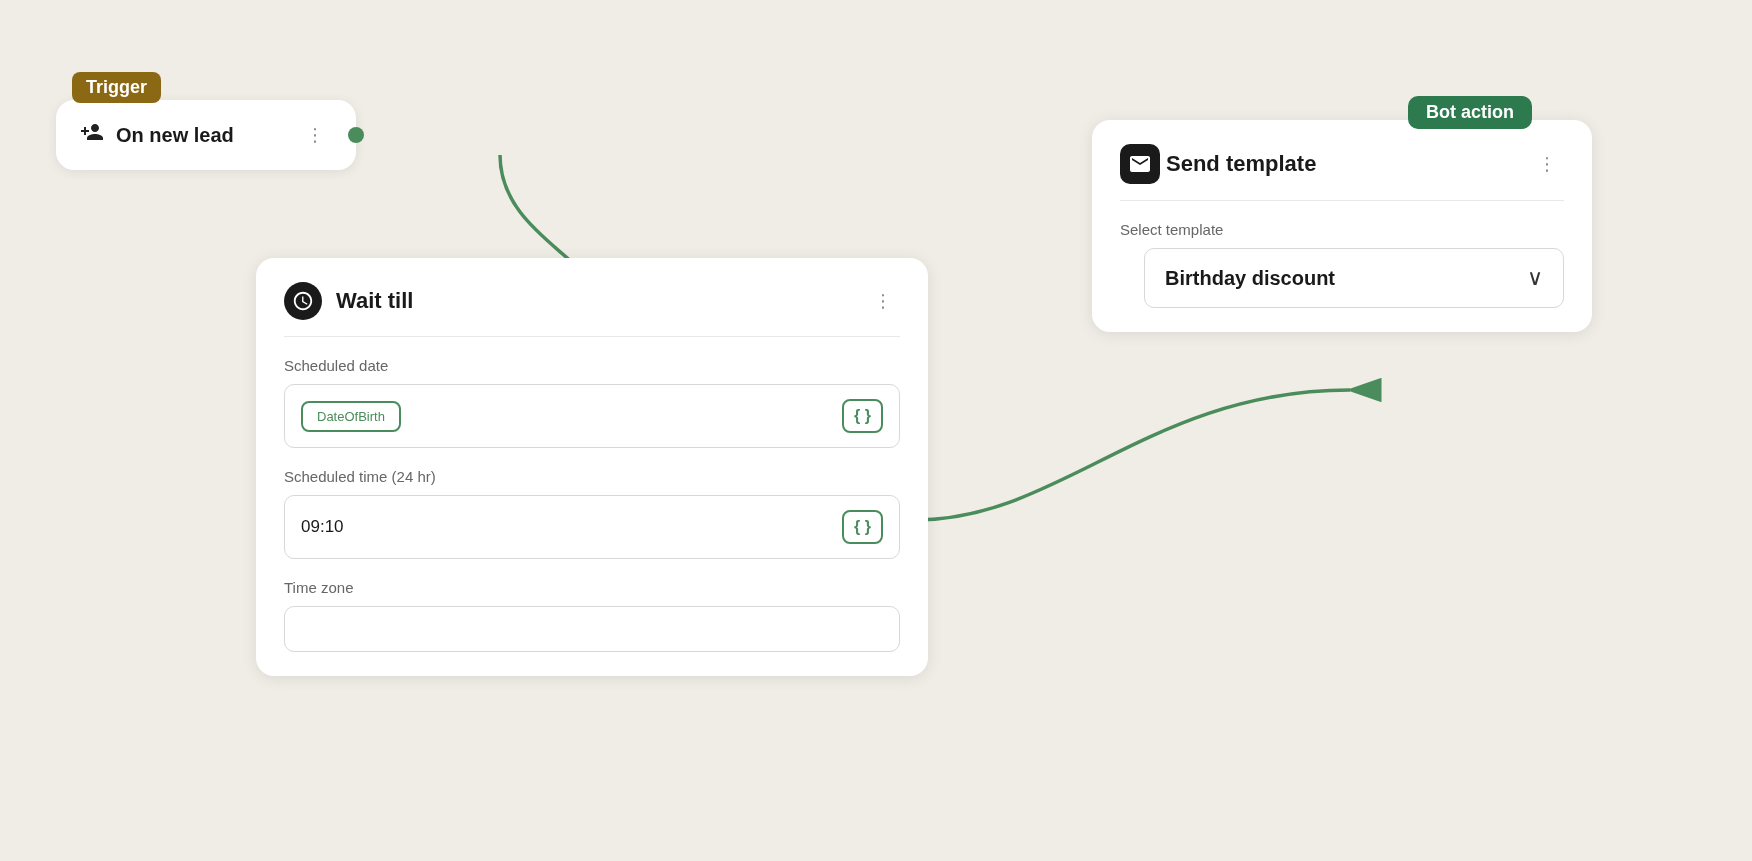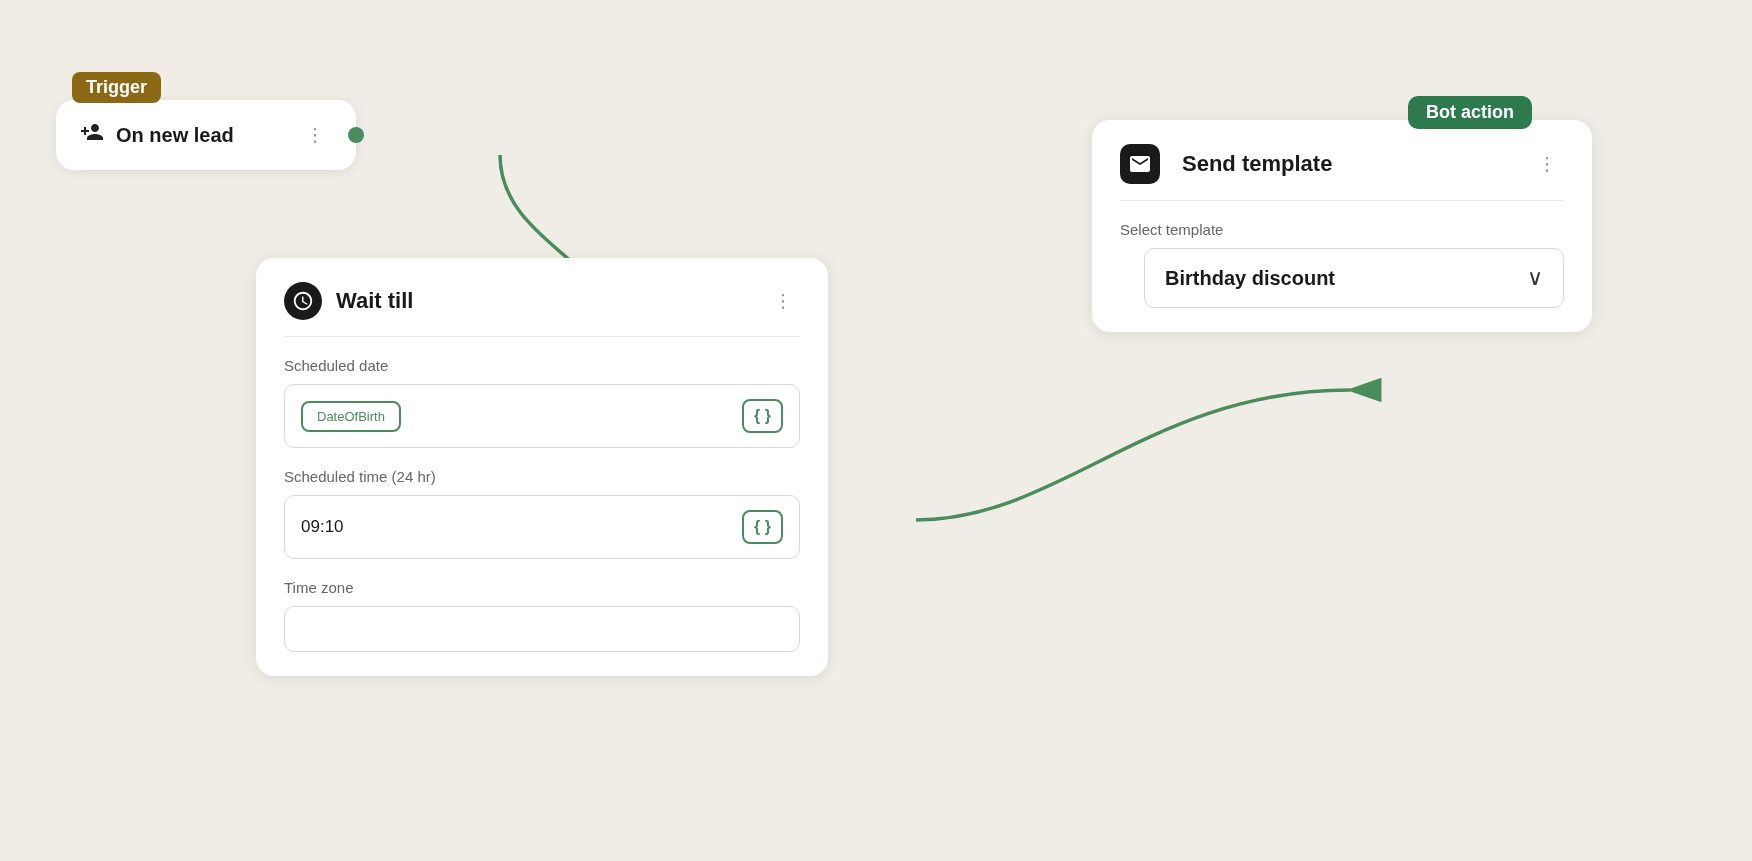--- a/index.html
+++ b/index.html
@@ -83,21 +83,21 @@
 
     
     .wait-node {
       position: absolute;
       top: 258px;
       left: 256px;
       background: white;
       border-radius: 18px;
       padding: 24px 28px;
       box-shadow: 0 2px 16px rgba(0,0,0,0.09);
-      width: 572px;
+      width: 672px;
     }
 
     .wait-node-header {
       display: flex;
       align-items: center;
       gap: 14px;
       margin-bottom: 20px;
       padding-bottom: 16px;
       border-bottom: 1px solid #e8e8e8;
     }
@@ -191,21 +191,21 @@
       background: white;
       border-radius: 18px;
       padding: 24px 28px;
       box-shadow: 0 2px 16px rgba(0,0,0,0.09);
       width: 500px;
     }
 
     .send-template-header {
       display: flex;
       align-items: center;
-      gap: 22px;
+      gap: 6px;
       margin-bottom: 20px;
       padding-bottom: 16px;
       border-bottom: 1px solid #e8e8e8;
     }
 
     .email-icon-wrap {
       width: 40px;
       height: 40px;
       background: #1a1a1a;
       border-radius: 10px;

